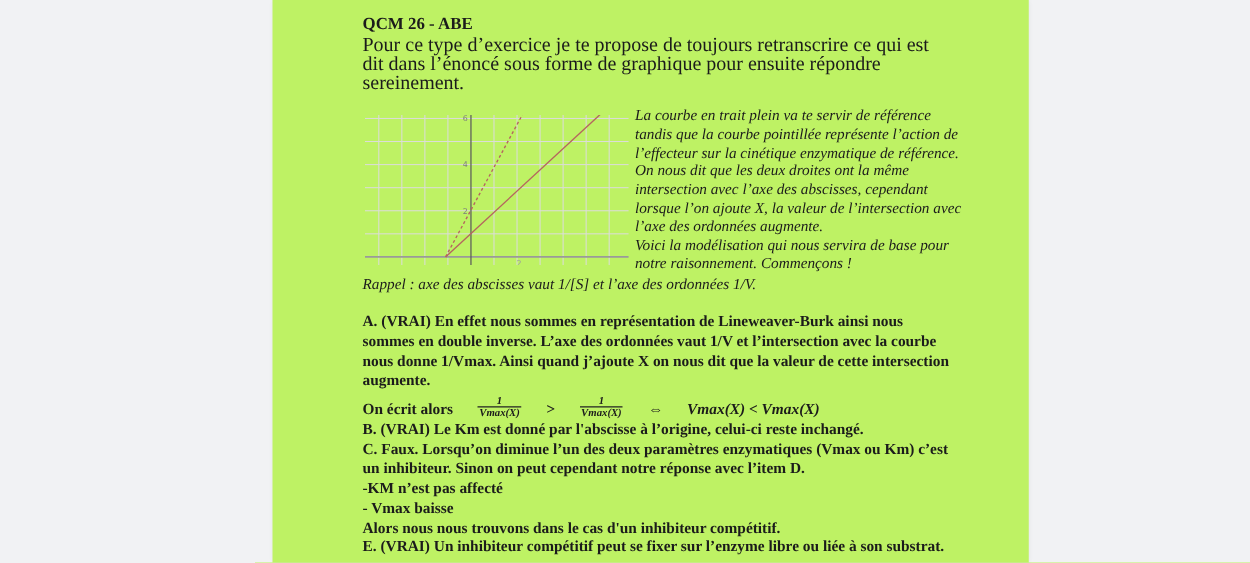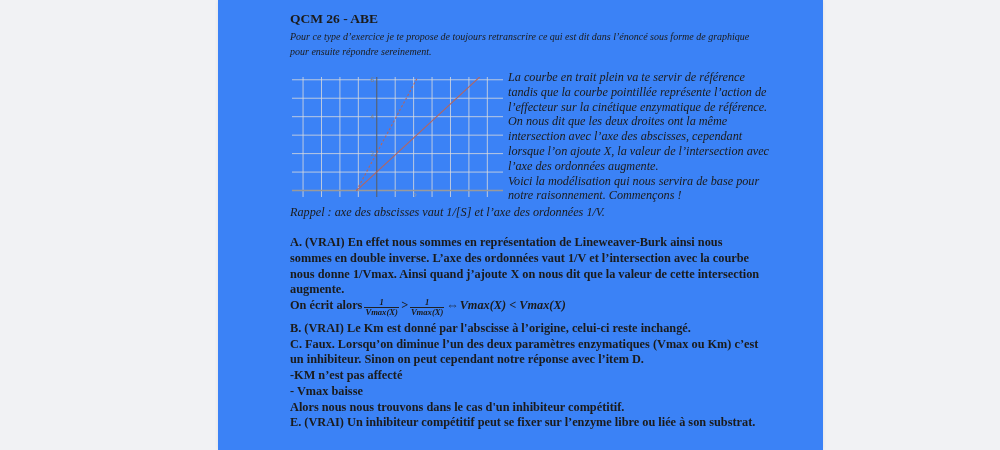--- a/index.html
+++ b/index.html
@@ -5,51 +5,51 @@
   html,body{margin:0;padding:0;}
   body{
     width:1000px;height:450px;overflow:hidden;
     background:#f1f2f4;
     font-family:"Liberation Serif", serif;
     color:#1b1b1b;
     position:relative;
   }
   .page{
     position:absolute;left:218px;top:0;width:605px;height:450px;
-    background:#3b82f6;
+    background:#bef264;
     box-shadow:0 0 4px rgba(0,0,0,0.07);
   }
   .content{
     padding:11px 60px 0 72px;
   }
   .title{
     font-size:13.5px;font-weight:bold;margin:0 0 2px 0;
   }
   .intro{
-    font-style:italic;font-size:10px;line-height:15px;margin:0;
+    font-size:16px;line-height:15px;margin:0;
   }
   .figure-row{
     display:flex;align-items:center;margin:11px 0 0 2px;
   }
   .graph-box{flex:0 0 auto;}
   .graph-box svg{display:block;}
   .annotation{
     flex:0 0 auto;width:262px;margin-left:5px;
     font-style:italic;font-size:12.2px;line-height:14.8px;
   }
   .annotation p{margin:0;}
   .rappel{
     font-style:italic;font-size:12.2px;line-height:15px;margin:2px 0 0 0;
   }
   .body-text{margin-top:15px;font-weight:bold;}
   .line{
     font-size:12.3px;line-height:15.7px;margin:0;
   }
   .formula-line{
-    display:flex;align-items:flex-start;gap:1px;
+    display:flex;align-items:flex-end;gap:19px;
     height:23px;font-size:12.3px;
   }
   .mathit{font-style:italic;}
   .frac{
     display:inline-flex;flex-direction:column;align-items:center;
     font-style:italic;font-size:8.6px;line-height:9.5px;
     vertical-align:middle;margin:0 1px;
   }
   .frac .num{align-self:stretch;text-align:center;border-bottom:0.9px solid #222;padding:0 2px;}
   .frac .den{padding:0 1px;}

